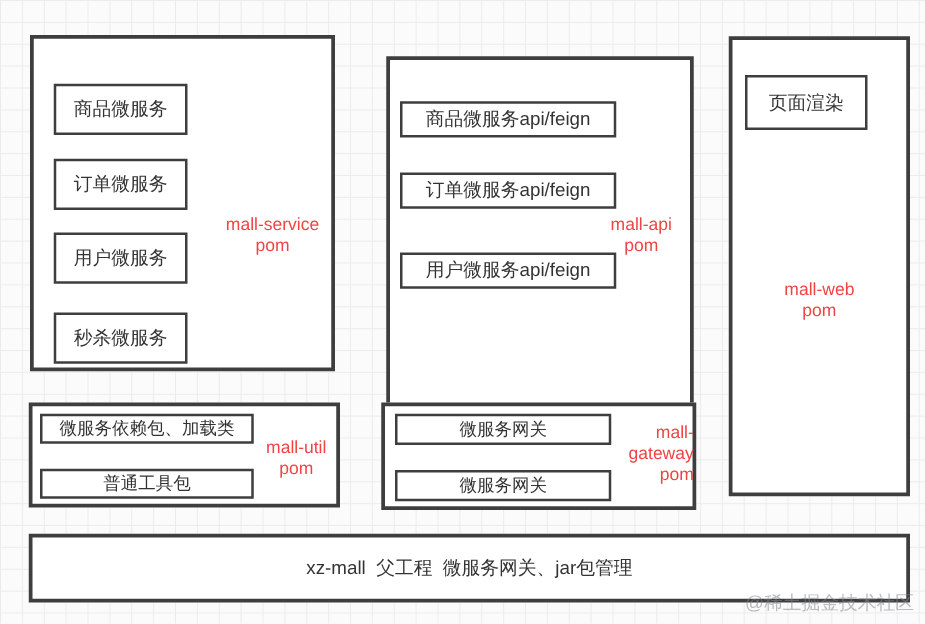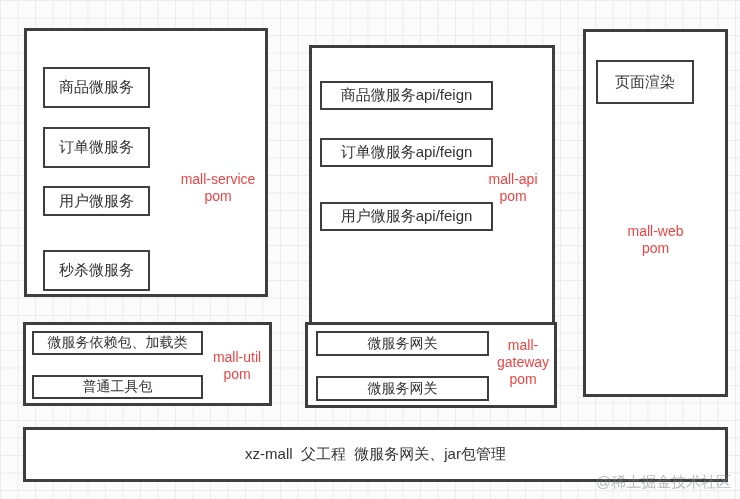--- a/index.html
+++ b/index.html
@@ -40,21 +40,21 @@
     font-size: 14px;
     line-height: 17px;
     color: #ef4444;
     text-align: center;
     white-space: pre-line;
   }
   
   .g-service { left: 24px; top: 28px; width: 244px; height: 269px; }
   .g-service .n0 { left: 16px; top: 36px;  width: 107px; height: 41px; }
   .g-service .n1 { left: 16px; top: 96px;  width: 107px; height: 41px; }
-  .g-service .n2 { left: 16px; top: 155px; width: 107px; height: 30px; }
+  .g-service .n2 { left: 16px; top: 155px; width: 107px; height: 41px; }
   .g-service .n3 { left: 16px; top: 219px; width: 107px; height: 41px; }
   .g-service .group-label { left: 136px; top: 140px; width: 110px; }
   
   .g-api { left: 309px; top: 45px; width: 246px; height: 296px; }
   .g-api .n0 { left: 8px; top: 33px;  width: 173px; height: 29px; }
   .g-api .n1 { left: 8px; top: 90px;  width: 173px; height: 29px; }
   .g-api .n2 { left: 8px; top: 154px; width: 173px; height: 29px; }
   .g-api .n3 { left: 8px; top: 225px; width: 173px; height: 29px; }
   .g-api .group-label { left: 155px; top: 123px; width: 92px; }
   
@@ -63,21 +63,21 @@
   .g-web .group-label { left: 7px; top: 191px; width: 125px; }
   
   .g-util { left: 23px; top: 322px; width: 249px; height: 84px; }
   .g-util .n0 { left: 6px; top: 6px;  width: 171px; height: 24px; }
   .g-util .n1 { left: 6px; top: 50px; width: 171px; height: 24px; }
   .g-util .group-label { left: 179px; top: 24px; width: 64px; }
   
   .g-gateway { left: 305px; top: 322px; width: 252px; height: 86px; }
   .g-gateway .n0 { left: 8px; top: 6px;  width: 173px; height: 25px; }
   .g-gateway .n1 { left: 8px; top: 51px; width: 173px; height: 25px; }
-  .g-gateway .group-label { left: 183px; top: 12px; width: 64px; }
+  .g-gateway .group-label { left: 183px; top: 12px; width: 64px; text-align: right; }
   
   .bottom-bar {
     position: absolute;
     left: 23px; top: 427px; width: 705px; height: 55px;
     background: #ffffff;
     border: 3px solid #3e3e3e;
     display: flex;
     align-items: center;
     justify-content: center;
   }

